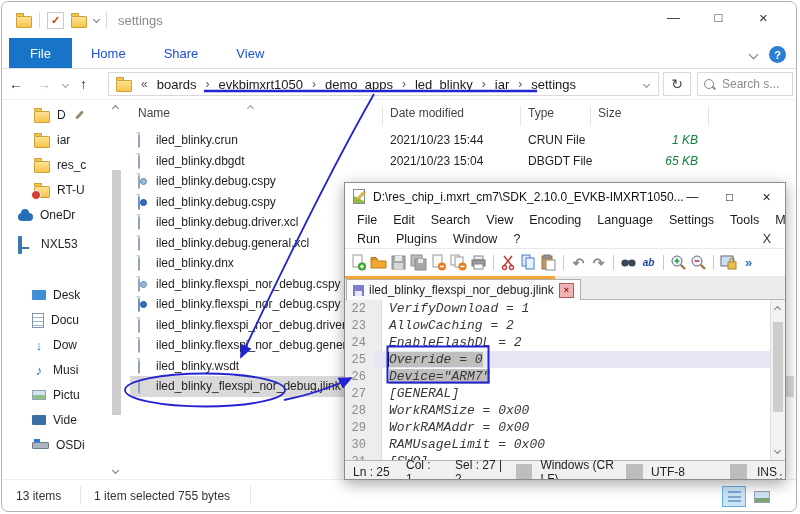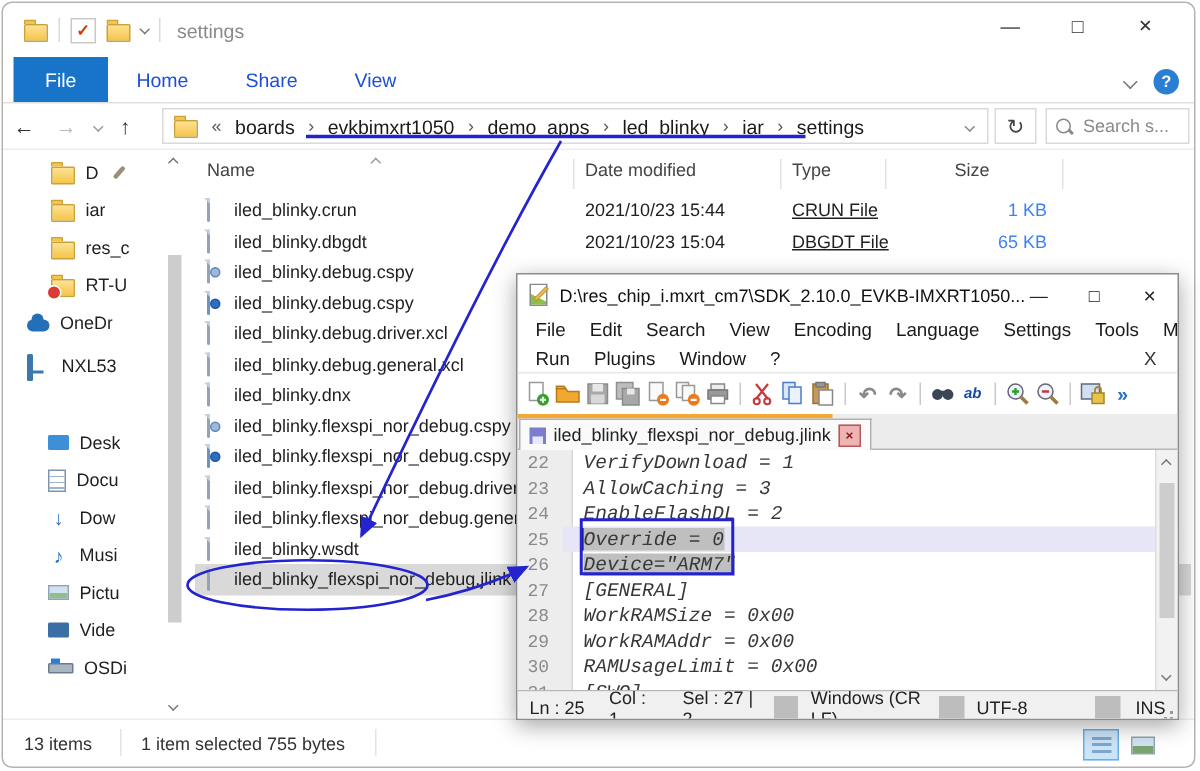--- a/index.html
+++ b/index.html
@@ -65,31 +65,31 @@
   .ihdd{position:relative;width:15px;height:5px;background:#a9b6c2;border:1px solid #6d7d8d;border-radius:1px;flex:none;}
   .ihdd.os:after{content:"";position:absolute;left:1px;top:-4px;width:6px;height:3px;background:#2a7fd4;}
   .ihdd.plain{background:#8c959d;}
   
   .x-files{position:absolute;left:128px;top:98px;width:664px;height:379px;font-size:12px;}
   .fhead{position:absolute;top:2px;left:0;width:100%;height:22px;color:#444;}
   .fhead span{position:absolute;top:4px;}
   .h-name{left:8px;}
   .h-date{left:260px;}
   .h-type{left:398px;}
-  .h-size{left:468px;width:100px;text-align:center;}
+  .h-size{left:468px;width:100px;text-align:left;}
   .hsep{position:absolute;top:2px;width:1px;height:20px;background:#e4e4e4;}
   .sortchev{position:absolute;left:118px;top:0px;}
   .frows{position:absolute;left:0;top:30px;width:100%;}
   .frow{position:relative;height:20.5px;}
   .frow.sel{background:#d9d9d9;}
   .fico{position:absolute;left:8px;top:3px;}
   .fname{position:absolute;left:26px;top:3px;white-space:nowrap;color:#1f1f1f;}
   .fdate{position:absolute;left:260px;top:3px;color:#1f1f1f;}
-  .ftype{position:absolute;left:398px;top:3px;color:#1f1f1f;text-decoration:underline;}
-  .fsize{position:absolute;left:468px;top:3px;width:100px;text-align:right;color:#3b82f6;}
+  .ftype{position:absolute;left:398px;top:3px;color:#1f1f1f;}
+  .fsize{position:absolute;left:468px;top:3px;width:100px;text-align:right;color:#15803d;font-style:italic;}
   .idoc{position:relative;width:11px;height:13px;background:#fff;border:1px solid #93a2b6;border-radius:1px;box-sizing:border-box;}
   .idoc:before{content:"";position:absolute;right:-1px;top:-1px;border-style:solid;border-width:0 4px 4px 0;border-color:transparent #c6d0dc transparent transparent;}
   .icspy:after{content:"";position:absolute;left:1px;top:4px;width:5px;height:5px;border-radius:50%;background:#9db9d8;border:1px solid #5c87b8;}
   .icspyb{background:#d7e6f9;border-color:#6b93c4;}
   .icspyb:after{content:"";position:absolute;left:1px;top:4px;width:5px;height:5px;border-radius:50%;background:#2e6fc0;border:1px solid #1f55a0;}
   
   .x-status{position:absolute;left:0;top:477px;width:100%;height:34px;border-top:1px solid #ededed;font-size:12px;color:#333;}
   .x-status .t1{position:absolute;left:14px;top:9px;}
   .x-status .t2{position:absolute;left:92px;top:9px;}
   .ssep{position:absolute;top:6px;width:1px;height:18px;background:#e4e4e4;}
@@ -469,21 +469,21 @@
       <div class="e-stripe"></div>
       <div class="e-tab">
         <span class="tfloppy"></span>
         <span>iled_blinky_flexspi_nor_debug.jlink</span>
         <span class="tclose">×</span>
       </div>
     </div>
     <div class="e-content">
       <div class="gutterbg"></div>
       <div class="cl"><span class="ln">22</span><span class="ct">VerifyDownload = 1</span></div>
-      <div class="cl"><span class="ln">23</span><span class="ct">AllowCaching = 3</span></div>
+      <div class="cl"><span class="ln">23</span><span class="ct">AllowCaching = 2</span></div>
       <div class="cl"><span class="ln">24</span><span class="ct">EnableFlashDL = 2</span></div>
       <div class="cl cur"><span class="ln">25</span><span class="ct sel">Override = 0</span></div>
       <div class="cl"><span class="ln">26</span><span class="ct sel">Device="ARM7"</span></div>
       <div class="cl"><span class="ln">27</span><span class="ct">[GENERAL]</span></div>
       <div class="cl"><span class="ln">28</span><span class="ct">WorkRAMSize = 0x00</span></div>
       <div class="cl"><span class="ln">29</span><span class="ct">WorkRAMAddr = 0x00</span></div>
       <div class="cl"><span class="ln">30</span><span class="ct">RAMUsageLimit = 0x00</span></div>
       <div class="cl"><span class="ln">31</span><span class="ct">[SWO]</span></div>
       <div class="escroll">
         <span class="chev up sm sarrow" style="position:absolute;top:7px"></span>

